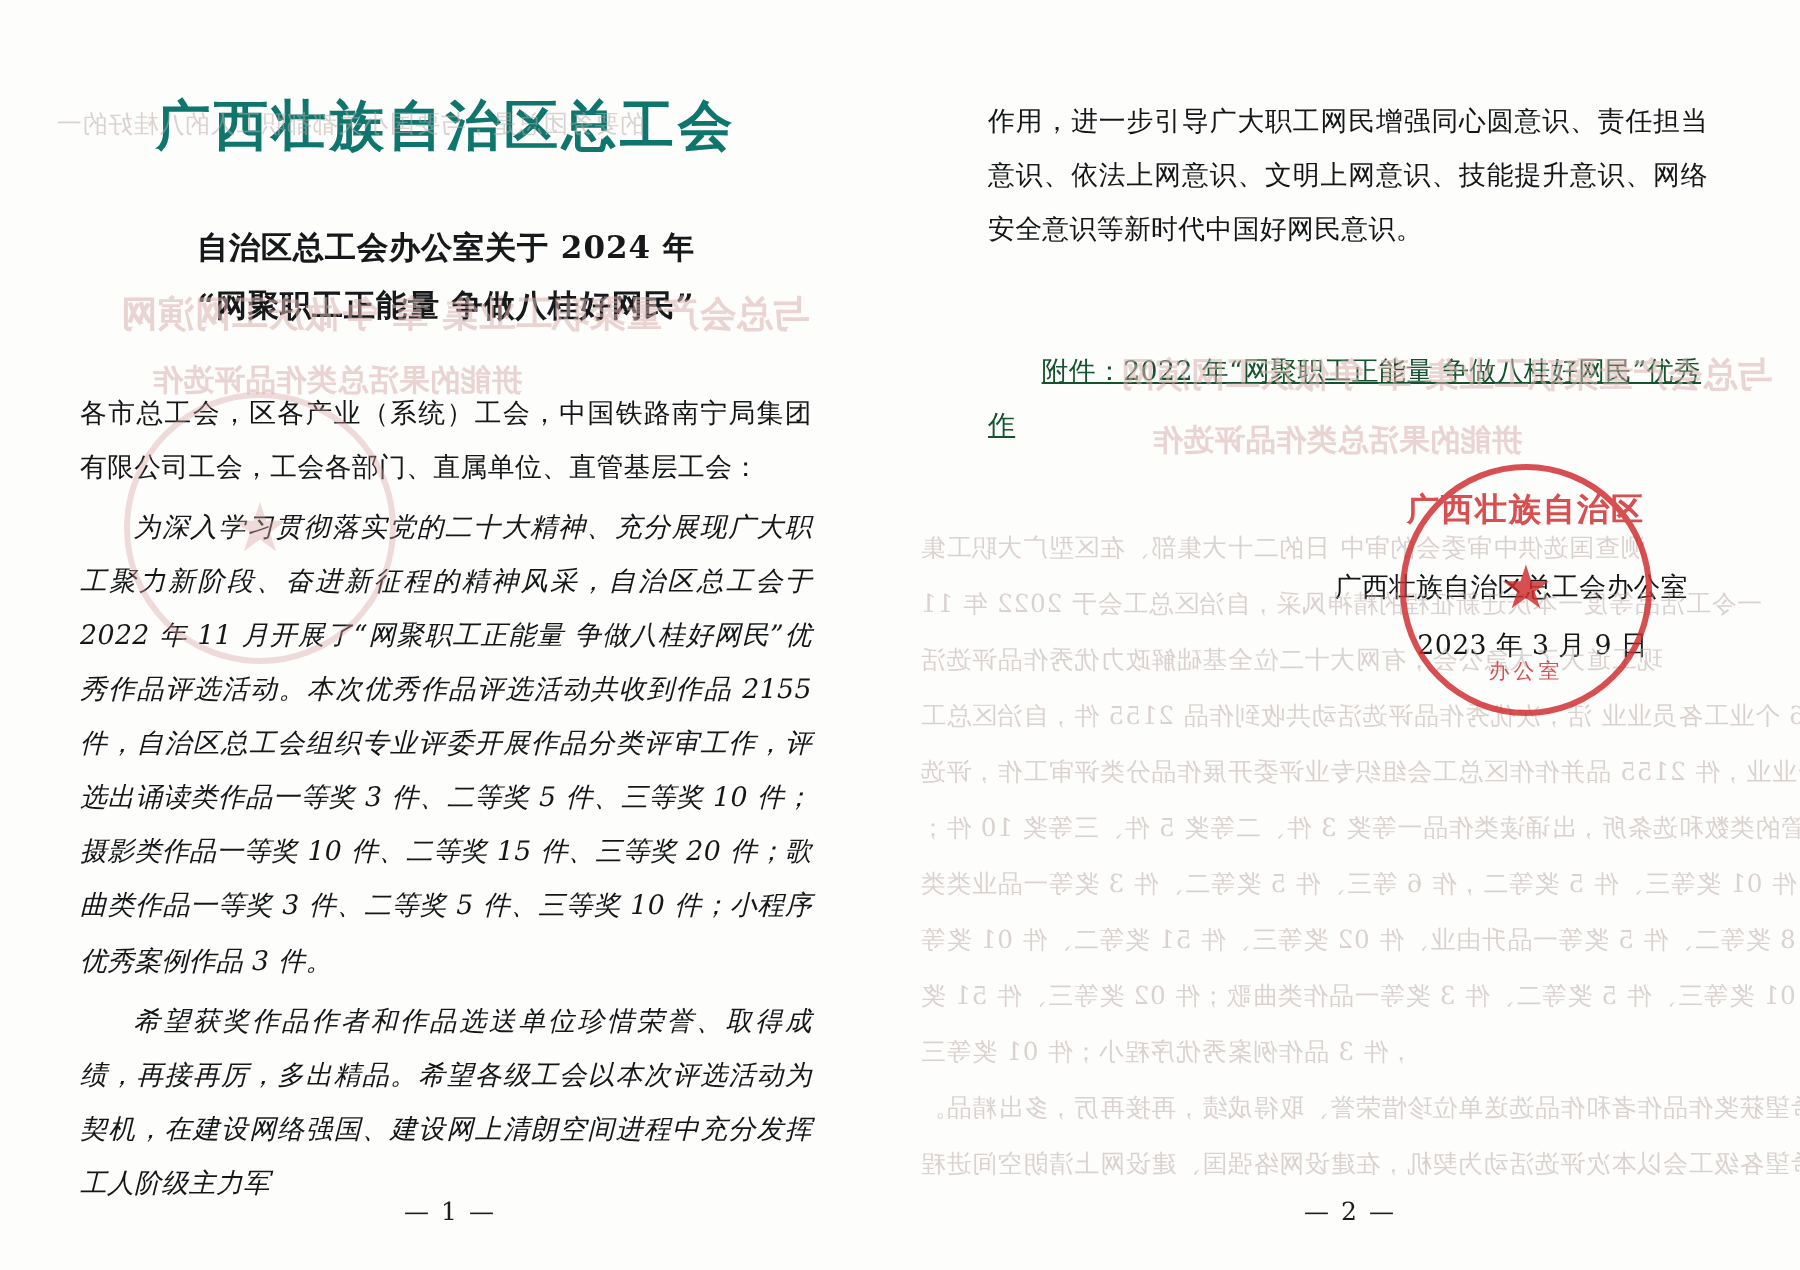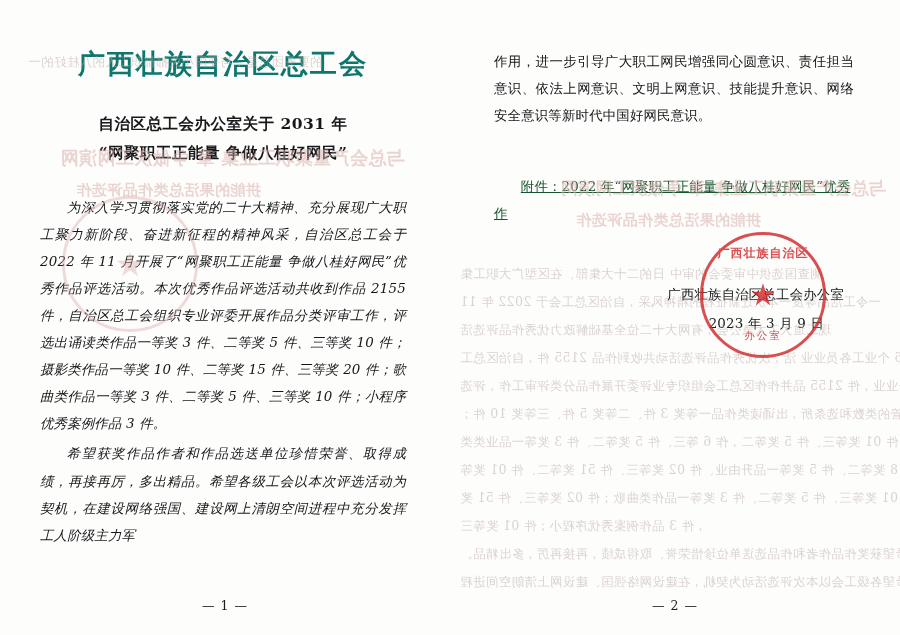--- a/index.html
+++ b/index.html
@@ -148,21 +148,21 @@
     font-size: 30px;
     line-height: 1;
   }
   .seal .seal-text-top {
     position: absolute;
     left: 0;
     top: 10px;
     width: 100%;
     text-align: center;
     color: #d02a2c;
-    font-size: 12px;
+    font-size: 16px;
     font-weight: bold;
     letter-spacing: 1px;
   }
   .seal .seal-text-bottom {
     position: absolute;
     left: 0;
     bottom: 12px;
     width: 100%;
     text-align: center;
     color: #d02a2c;
@@ -236,25 +236,26 @@
       <span class="ghost-star">★</span>
     </div>
 
     <div class="bleed" style="left:28px; top:50px;">的要务团总是，与要国小关都都职工人的八桂好的一</div>
     <div class="bleed bleed-red" style="left:60px; top:140px;">与总会产量聚职工业集 章 争做庆工网演网</div>
     <div class="bleed bleed-red" style="left:76px; top:176px; font-size:15px;">拼能的果活总类作品评选作</div>
 
     <div class="masthead">广西壮族自治区总工会</div>
 
     <div class="title-block">
-      <span class="title-line">自治区总工会办公室关于 2031 年</span>
+      <span class="title-line">自治区总工会办公室关于 2024 年</span>
       <span class="title-line">“网聚职工正能量 争做八桂好网民”</span>
     </div>
 
     <div class="body-text">
+      <p class="para">各市总工会，区各产业（系统）工会，中国铁路南宁局集团有限公司工会，工会各部门、直属单位、直管基层工会：</p>
       <p class="para indent">为深入学习贯彻落实党的二十大精神、充分展现广大职工聚力新阶段、奋进新征程的精神风采，自治区总工会于 2022 年 11 月开展了“网聚职工正能量 争做八桂好网民”优秀作品评选活动。本次优秀作品评选活动共收到作品 2155 件，自治区总工会组织专业评委开展作品分类评审工作，评选出诵读类作品一等奖 3 件、二等奖 5 件、三等奖 10 件；摄影类作品一等奖 10 件、二等奖 15 件、三等奖 20 件；歌曲类作品一等奖 3 件、二等奖 5 件、三等奖 10 件；小程序优秀案例作品 3 件。</p>
       <p class="para indent">希望获奖作品作者和作品选送单位珍惜荣誉、取得成绩，再接再厉，多出精品。希望各级工会以本次评选活动为契机，在建设网络强国、建设网上清朗空间进程中充分发挥工人阶级主力军</p>
     </div>
 
     <div class="page-number">— 1 —</div>
   </div>
 
   <div class="page page-right">
 
     <div class="bleed bleed-red" style="left:110px; top:172px; font-size:17px;">与总会产量聚职工业集 章 争做庆工网演网</div>

